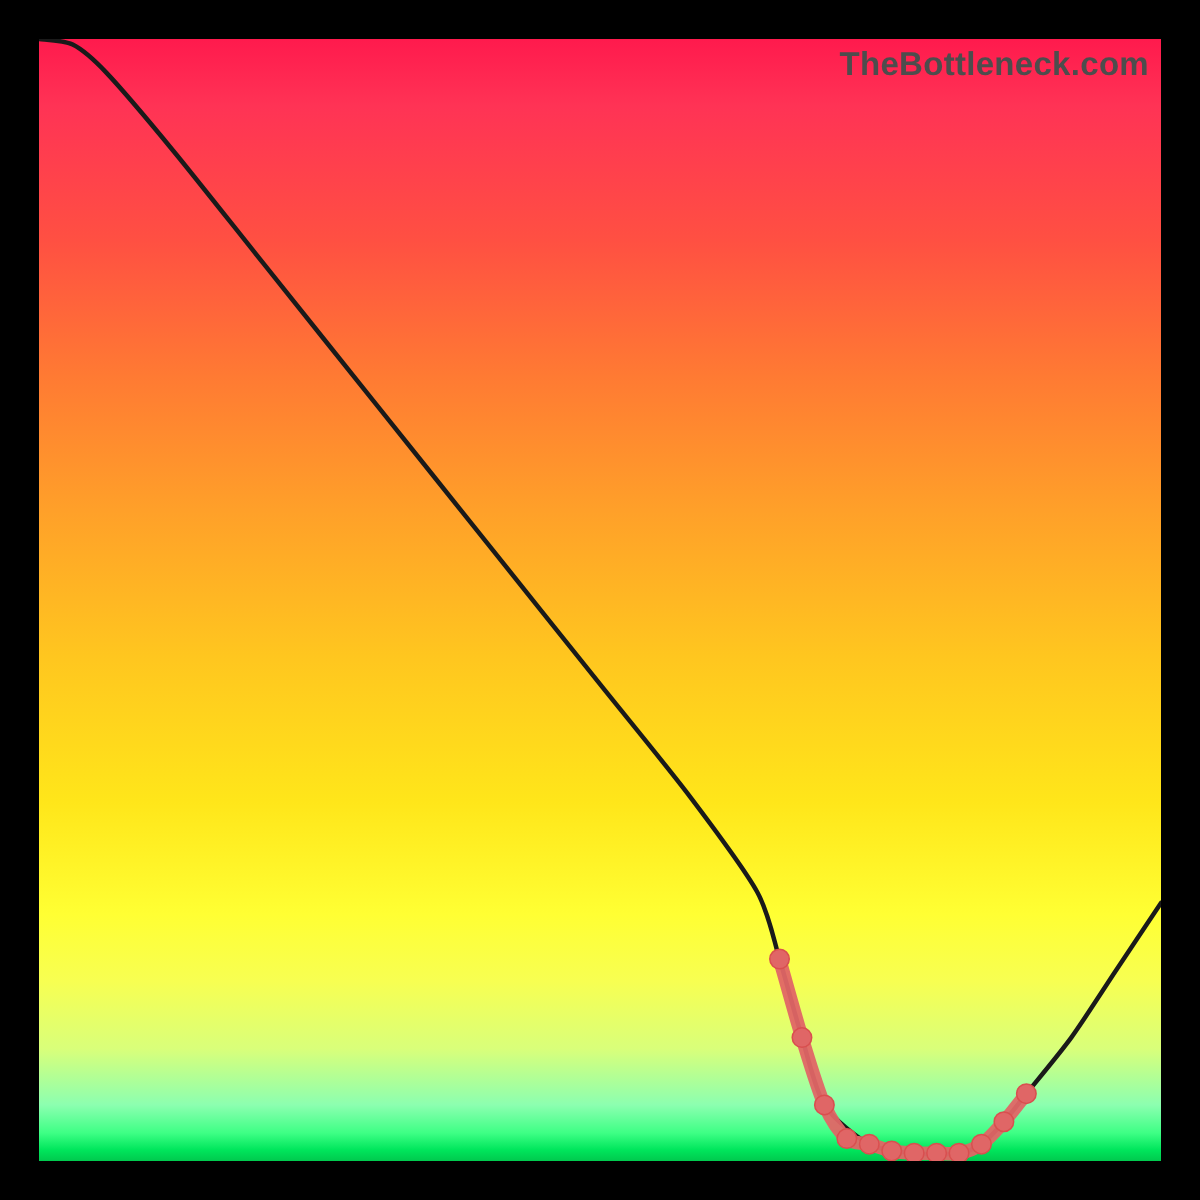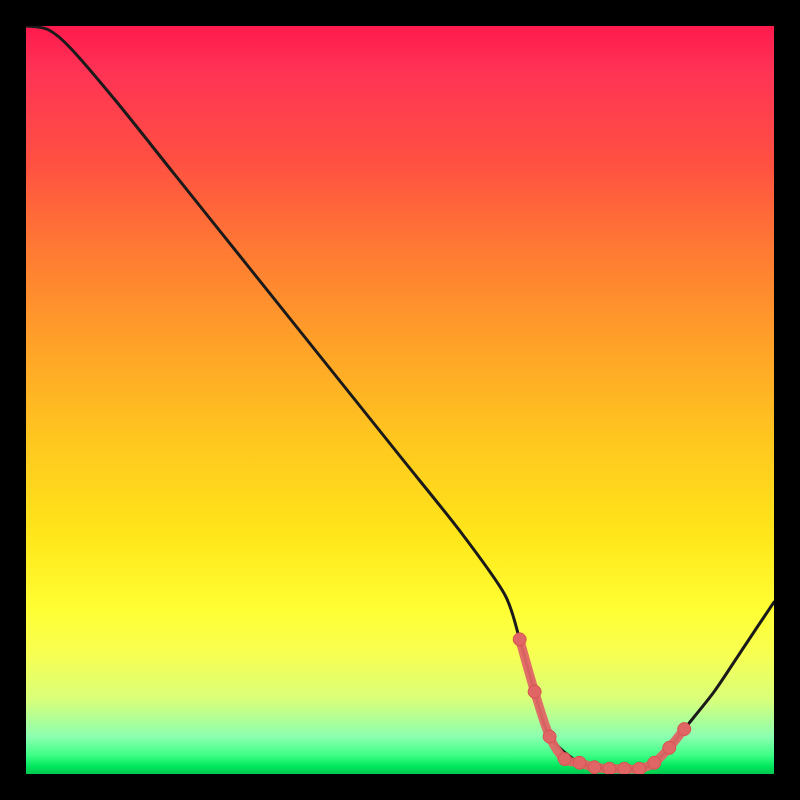--- a/index.html
+++ b/index.html
@@ -54,20 +54,21 @@
     position: absolute;
     left: 0;
     top: 0;
   }
 </style>
 </head>
 <body>
 
 <div class="frame">
   <div class="plot">
+    <div class="watermark">TheBottleneck.com</div>
 
     <svg id="chart-svg" width="748" height="748" viewBox="0 0 748 748">
         <path d="M 0 0 C 2.992 0.4986666666666679, 16.455999999999996 0.7480000000000016, 22.439999999999998 3.740000000000009 C 28.424 6.732000000000017, 35.903999999999996 12.965333333333394, 44.879999999999995 22.440000000000055 C 53.855999999999995 31.914666666666715, 75.79733333333333 57.845333333333286, 89.75999999999999 74.79999999999995 C 103.72266666666665 91.75466666666662, 131.648 127.16000000000003, 149.6 149.60000000000002 C 167.552 172.04000000000002, 204.45333333333335 218.16666666666663, 224.4 243.09999999999997 C 244.34666666666666 268.0333333333333, 279.25333333333333 311.66666666666663, 299.2 336.59999999999997 C 319.14666666666665 361.5333333333333, 356.048 407.66, 374 430.1 C 391.952 452.54, 419.8773333333333 486.4493333333333, 433.84 504.9 C 447.80266666666665 523.3506666666666, 470.74133333333333 554.0186666666667, 478.72 568.48 C 486.6986666666667 582.9413333333333, 489.6906666666667 600.3946666666667, 493.68 613.36 C 497.6693333333333 626.3253333333333, 504.6506666666667 652.7546666666667, 508.64000000000004 665.72 C 512.6293333333334 678.6853333333333, 517.616 701.1253333333334, 523.6 710.6 C 529.5840000000001 720.0746666666666, 545.5413333333333 732.4914666666666, 553.52 736.78 C 561.4986666666666 741.0685333333333, 575.4613333333334 741.9661333333333, 583.44 742.764 C 591.4186666666667 743.5618666666667, 607.376 743.5618666666667, 613.36 742.764 C 619.344 741.9661333333333, 624.3306666666666 739.5725333333334, 628.3199999999999 736.78 C 632.3093333333333 733.9874666666666, 639.2906666666667 726.308, 643.28 721.82 C 647.2693333333333 717.3320000000001, 652.256 710.6, 658.24 703.12 C 664.224 695.64, 680.1813333333334 676.6906666666667, 688.1600000000001 665.72 C 696.1386666666667 654.7493333333333, 710.1013333333333 632.808, 718.0799999999999 620.84 C 726.0586666666666 608.8720000000001, 744.0106666666667 581.9440000000001, 748 575.96" fill="none" stroke="#1a1a1a" stroke-width="3" stroke-linecap="round"></path>
         <path d="M 493.68 613.36 C 495.92400000000004 621.214, 504.15200000000004 651.134, 508.64000000000004 665.72 C 513.128 680.306, 519.1120000000001 700.5020000000001, 523.6 710.6 C 528.088 720.698, 534.072 729.1129999999999, 538.56 733.04 C 543.0479999999999 736.967, 549.0319999999999 735.5458, 553.52 736.78 C 558.008 738.0142, 563.992 740.3704, 568.48 741.268 C 572.9680000000001 742.1656, 578.9520000000001 742.5396000000001, 583.44 742.764 C 587.928 742.9884, 593.912 742.764, 598.4 742.764 C 602.8879999999999 742.764, 608.8720000000001 743.6616, 613.36 742.764 C 617.848 741.8664, 623.832 739.9216, 628.3199999999999 736.78 C 632.8079999999999 733.6383999999999, 638.7919999999999 726.869, 643.28 721.82 C 647.768 716.7710000000001, 655.996 705.925, 658.24 703.12" fill="none" stroke="#e06666" stroke-width="9" stroke-linecap="round" opacity="0.95"></path>
         <circle cx="493.68" cy="613.36" r="6.5" fill="#e06666" stroke="#d94f4f" stroke-width="1"></circle>
         <circle cx="508.64000000000004" cy="665.72" r="6.5" fill="#e06666" stroke="#d94f4f" stroke-width="1"></circle>
         <circle cx="523.6" cy="710.6" r="6.5" fill="#e06666" stroke="#d94f4f" stroke-width="1"></circle>
         <circle cx="538.56" cy="733.04" r="6.5" fill="#e06666" stroke="#d94f4f" stroke-width="1"></circle>
         <circle cx="553.52" cy="736.78" r="6.5" fill="#e06666" stroke="#d94f4f" stroke-width="1"></circle>
         <circle cx="568.48" cy="741.268" r="6.5" fill="#e06666" stroke="#d94f4f" stroke-width="1"></circle>

